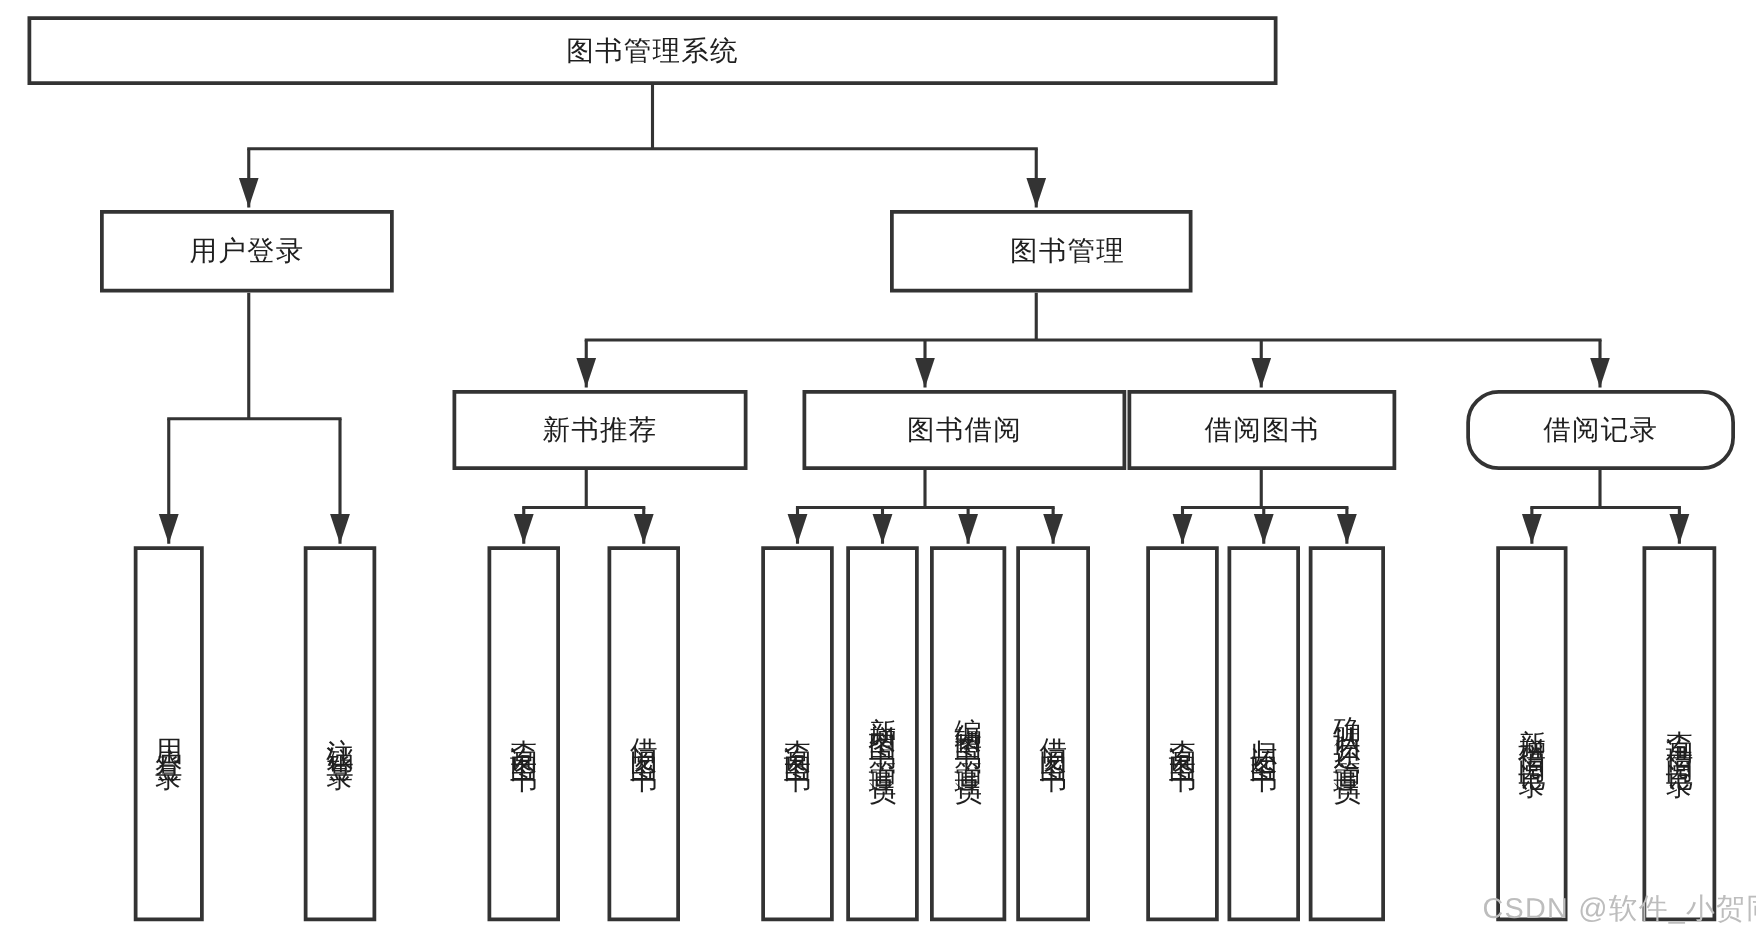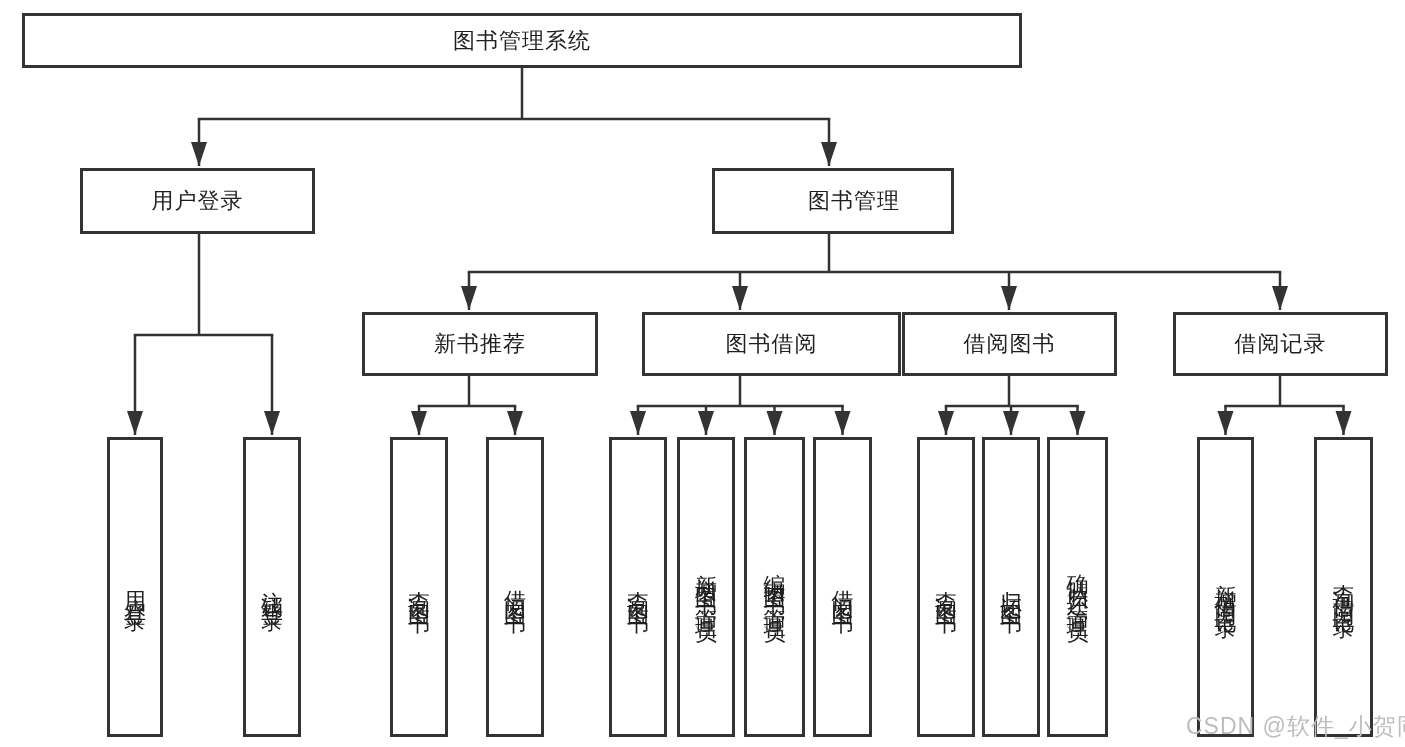--- a/index.html
+++ b/index.html
@@ -102,21 +102,21 @@
   </svg>
 
   <div class="node" style="left:22px; top:13px; width:1000px; height:55px;">图书管理系统</div>
 
   <div class="node" style="left:80px; top:168px; width:235px; height:66px;">用户登录</div>
   <div class="node" style="left:712px; top:168px; width:242px; height:66px;padding-left:42px;">图书管理</div>
 
   <div class="node" style="left:362px; top:312px; width:236px; height:64px;">新书推荐</div>
   <div class="node" style="left:642px; top:312px; width:259px; height:64px;">图书借阅</div>
   <div class="node" style="left:902px; top:312px; width:215px; height:64px;">借阅图书</div>
-  <div class="node" style="left:1173px; top:312px; width:215px; height:64px;">借阅记录</div>
+  <div class="node" style="left:1173px; top:312px; width:215px; height:64px;border-radius:26px;">借阅记录</div>
 
   <div class="node leaf" style="left:107px; width:56px;">用户登录</div>
   <div class="node leaf" style="left:243px; width:58px;">注销登录</div>
 
   <div class="node leaf" style="left:390px; width:58px;">查询图书</div>
   <div class="node leaf" style="left:486px; width:58px;">借阅图书</div>
 
   <div class="node leaf" style="left:609px; width:58px;">查询图书</div>
   <div class="node leaf" style="left:677px; width:58px;">新增图书（管理员）</div>
   <div class="node leaf" style="left:744px; width:61px;">编辑图书（管理员）</div>

